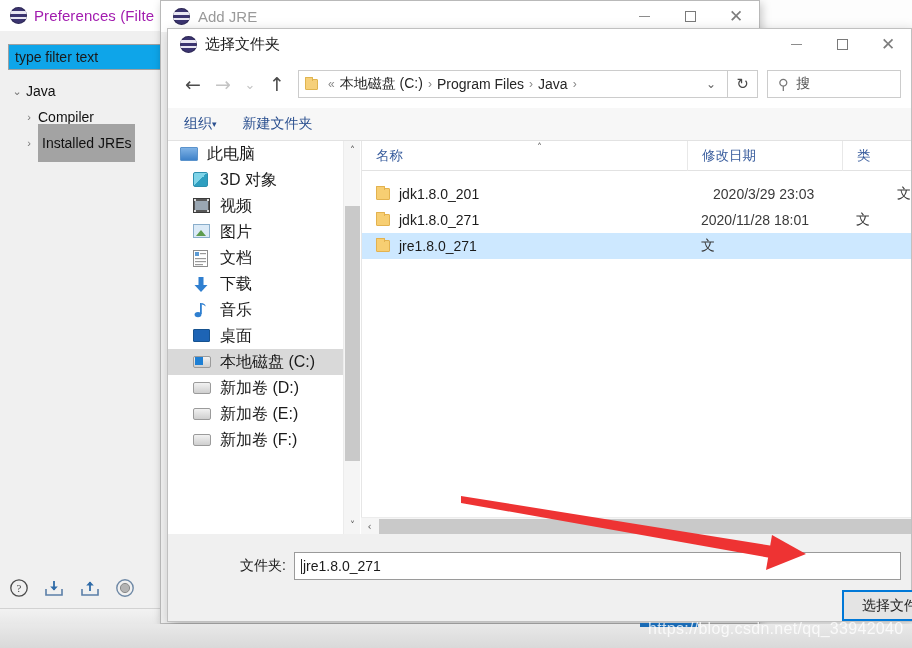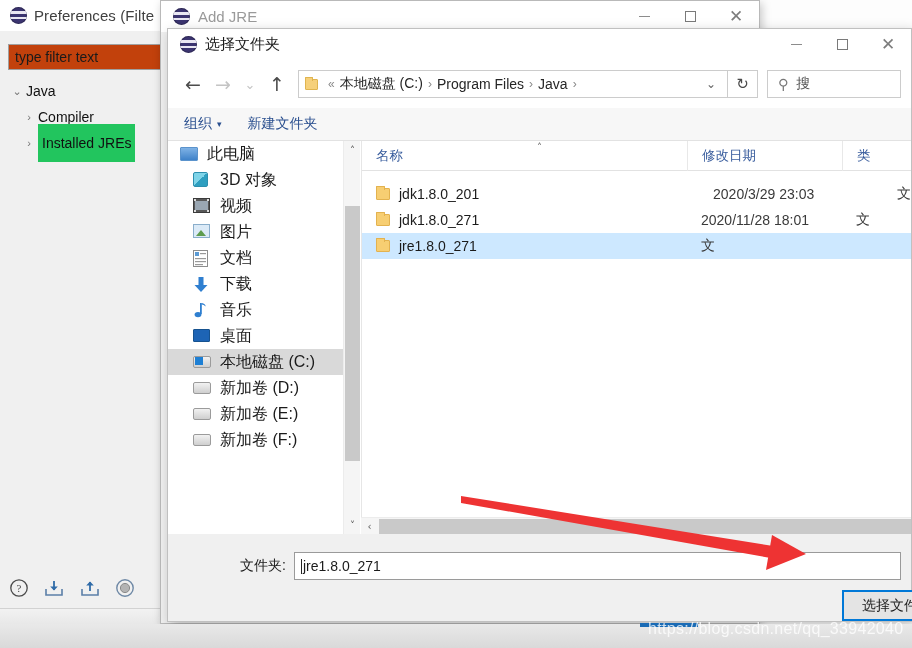--- a/index.html
+++ b/index.html
@@ -15,38 +15,38 @@
   .eclipse-win {
     position: absolute; left: 0; top: 0; width: 172px; height: 630px;
     background: #f0f0f0; border-right: 1px solid #b5b5b5;
   }
   .eclipse-titlebar {
     position: absolute; left: 0; top: 0; width: 172px; height: 31px;
     background: #ffffff;
     display: flex; align-items: center; padding-left: 10px;
   }
   .eclipse-title-text {
-    font-size: 15px; color: #404040; white-space: nowrap;
+    font-size: 15px; color: #a21caf; white-space: nowrap;
     margin-left: 7px; letter-spacing: .1px;
   }
   .eclipse-body {
     position: absolute; left: 0; top: 31px; width: 172px; height: 560px;
     background: #f0f0f0;
   }
   .filter-box {
     position: absolute; left: 8px; top: 13px; width: 156px; height: 26px;
-    background:#c2410c; border: 1px solid #a0a0a0;
+    background:#0ea5e9; border: 1px solid #a0a0a0;
     font-size: 14px; color: #1a1a1a;
     display:flex; align-items:center; padding-left: 6px;
   }
   .tree { position: absolute; left: 8px; top: 47px; width: 164px; }
   .tree-row { display:flex; align-items:center; height: 26px; font-size: 14px; color:#111; }
   .tree-row.indent1 { padding-left: 12px; }
   .tw { width: 18px; display:inline-block; text-align:center; color:#767676; font-size: 11px; }
-  .tree-label.sel { background:#22c55e; padding: 11px 4px; }
+  .tree-label.sel { background:#a3a3a3; padding: 11px 4px; }
   .eclipse-footer-icons {
     position: absolute; left: 0; bottom: 22px; width: 172px; height: 40px;
     display:flex; align-items:center; gap: 14px; padding-left: 9px;
   }
   .eclipse-statusbar {
     position:absolute; left:0; bottom:0; width:172px; height:22px;
     background: linear-gradient(#f2f2f2,#e4e4e4); border-top:1px solid #d2d2d2;
   }
 
   
@@ -143,21 +143,21 @@
   }
   .search-ico { color:#777; font-size: 14px; font-family:"DejaVu Sans", sans-serif; }
   .search-ph { font-size: 14px; color:#545454; white-space:nowrap; }
 
   
   .fd-cmdbar {
     position:absolute; left:0; top:79px; right:0; height: 33px;
     background:#f7f7f7; border-bottom:1px solid #e2e2e2;
     display:flex; align-items:center; padding-left: 16px; gap: 26px;
   }
-  .cmd { font-size: 14px; color:#2a4f8f; display:flex; align-items:center; gap:5px; }
+  .cmd { font-size: 14px; color:#2a4f8f; display:flex; align-items:center; }
   .cmd .caret { font-size: 9px; color:#2a4f8f; }
 
   
   .fd-content { position:absolute; left:0; top:112px; right:0; height: 393px; background:#fff; }
   .fd-left {
     position:absolute; left:0; top:0; width: 175px; bottom:0;
     background:#ffffff; overflow:hidden;
   }
   .nav-item { height: 26px; display:flex; align-items:center; gap: 9px; padding-left: 25px; font-size: 16px; color:#1b1b1b; white-space:nowrap; }
   .nav-item.sel { background:#d9d9d9; }

